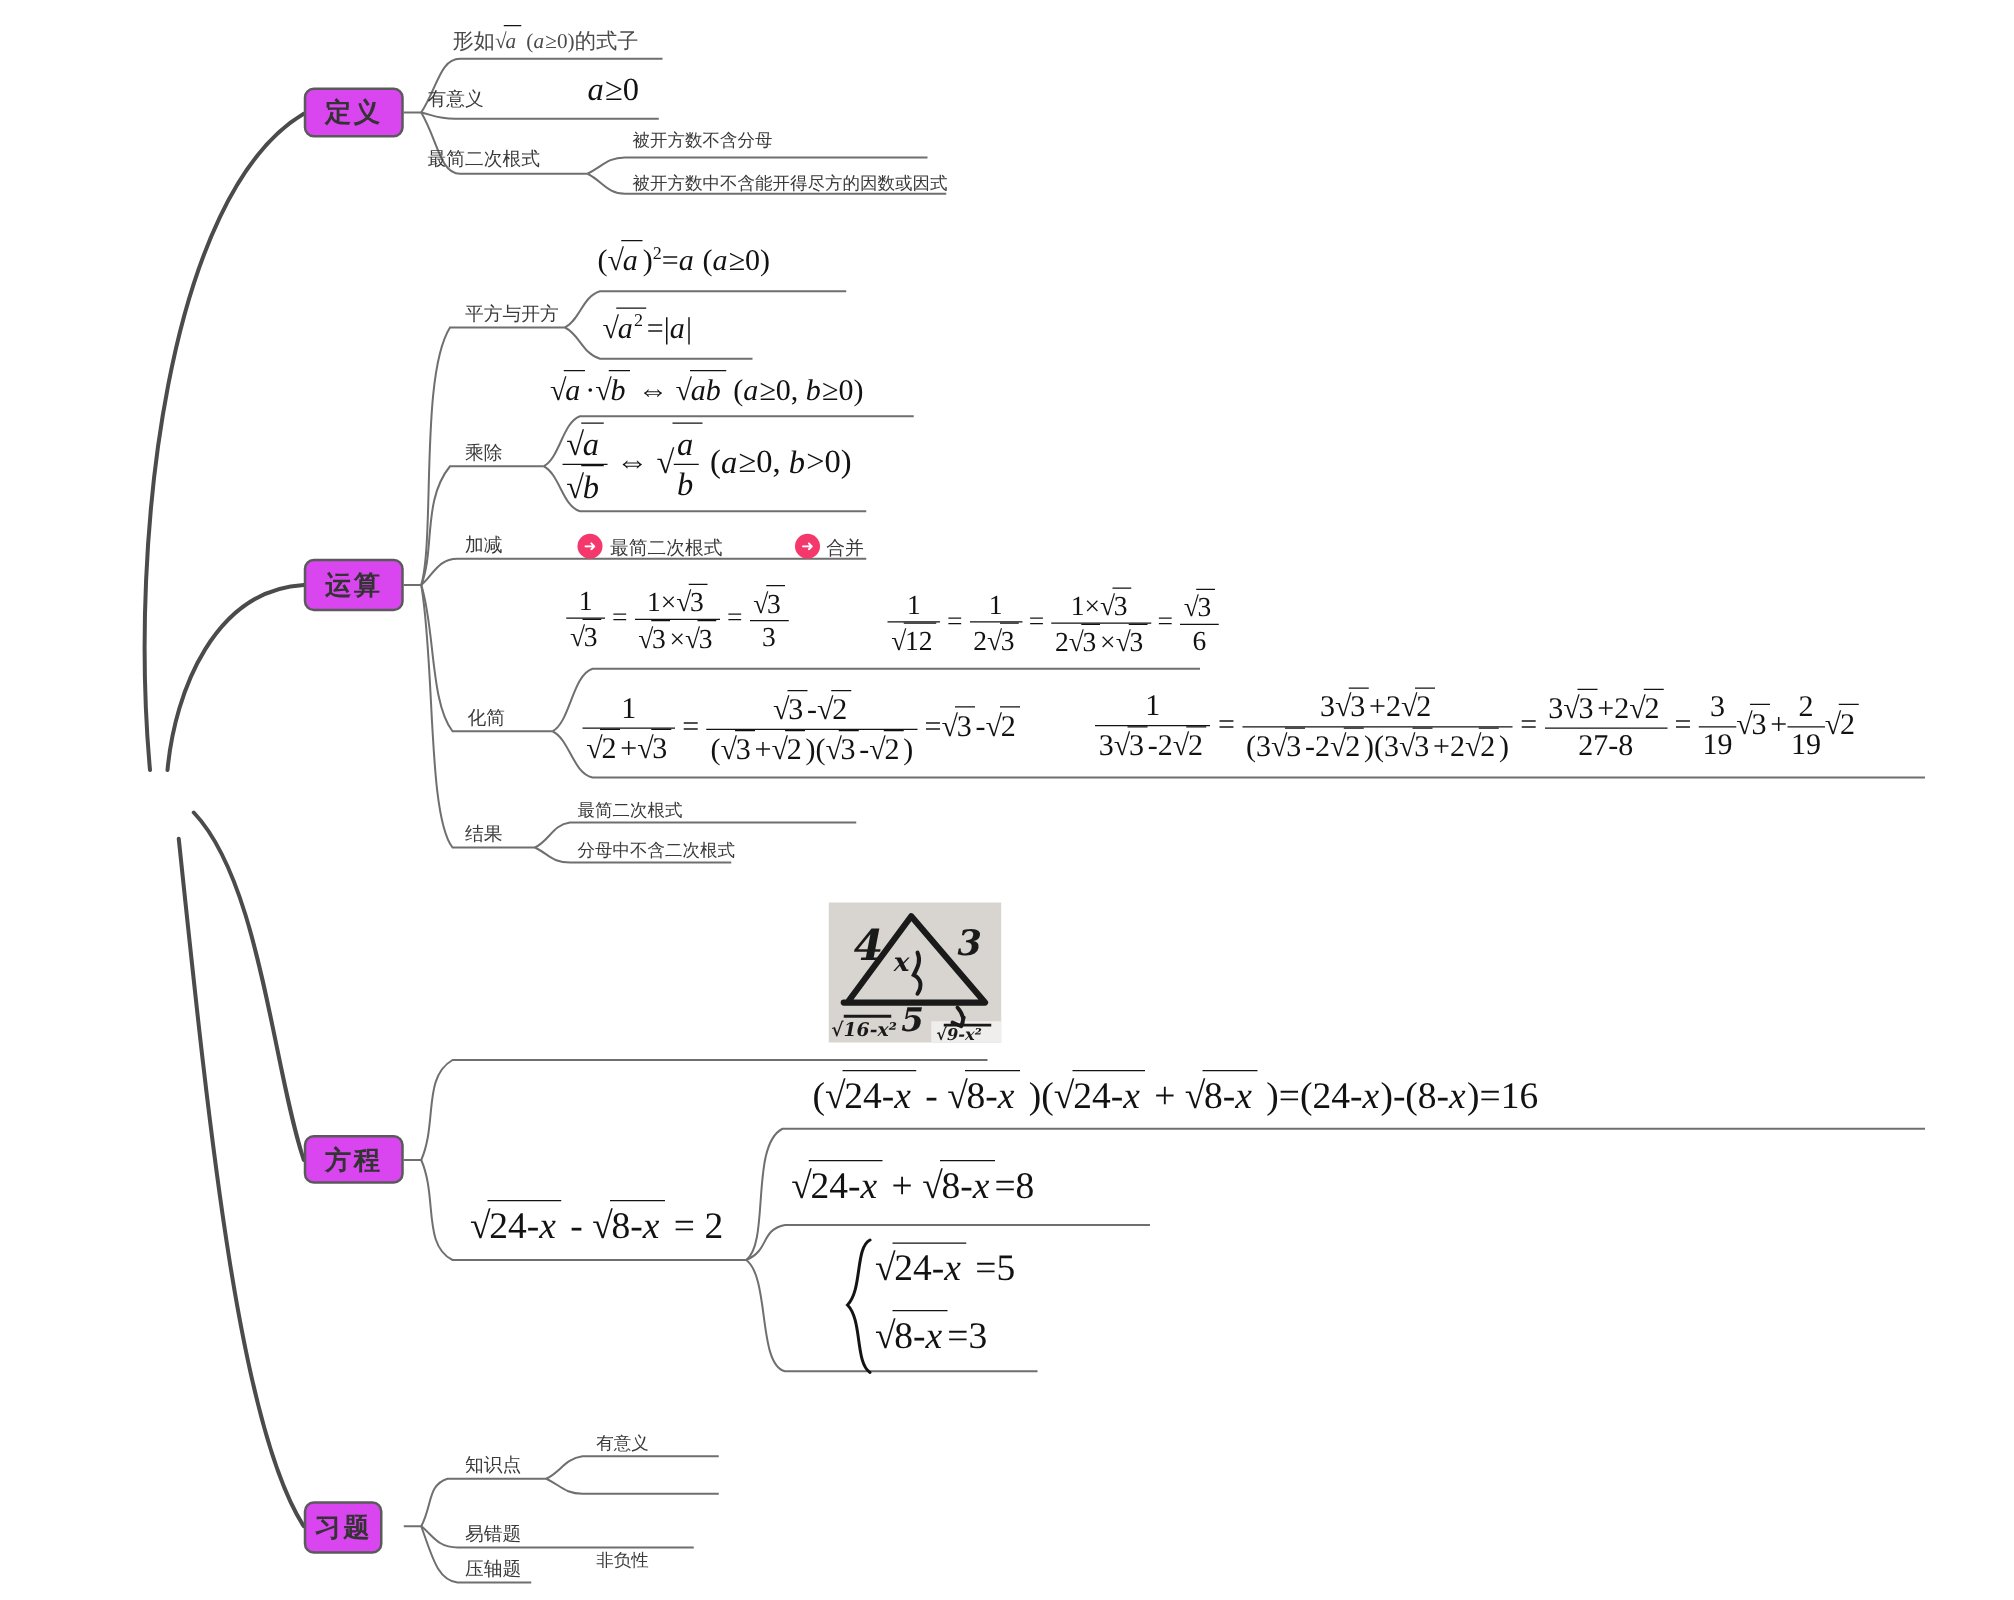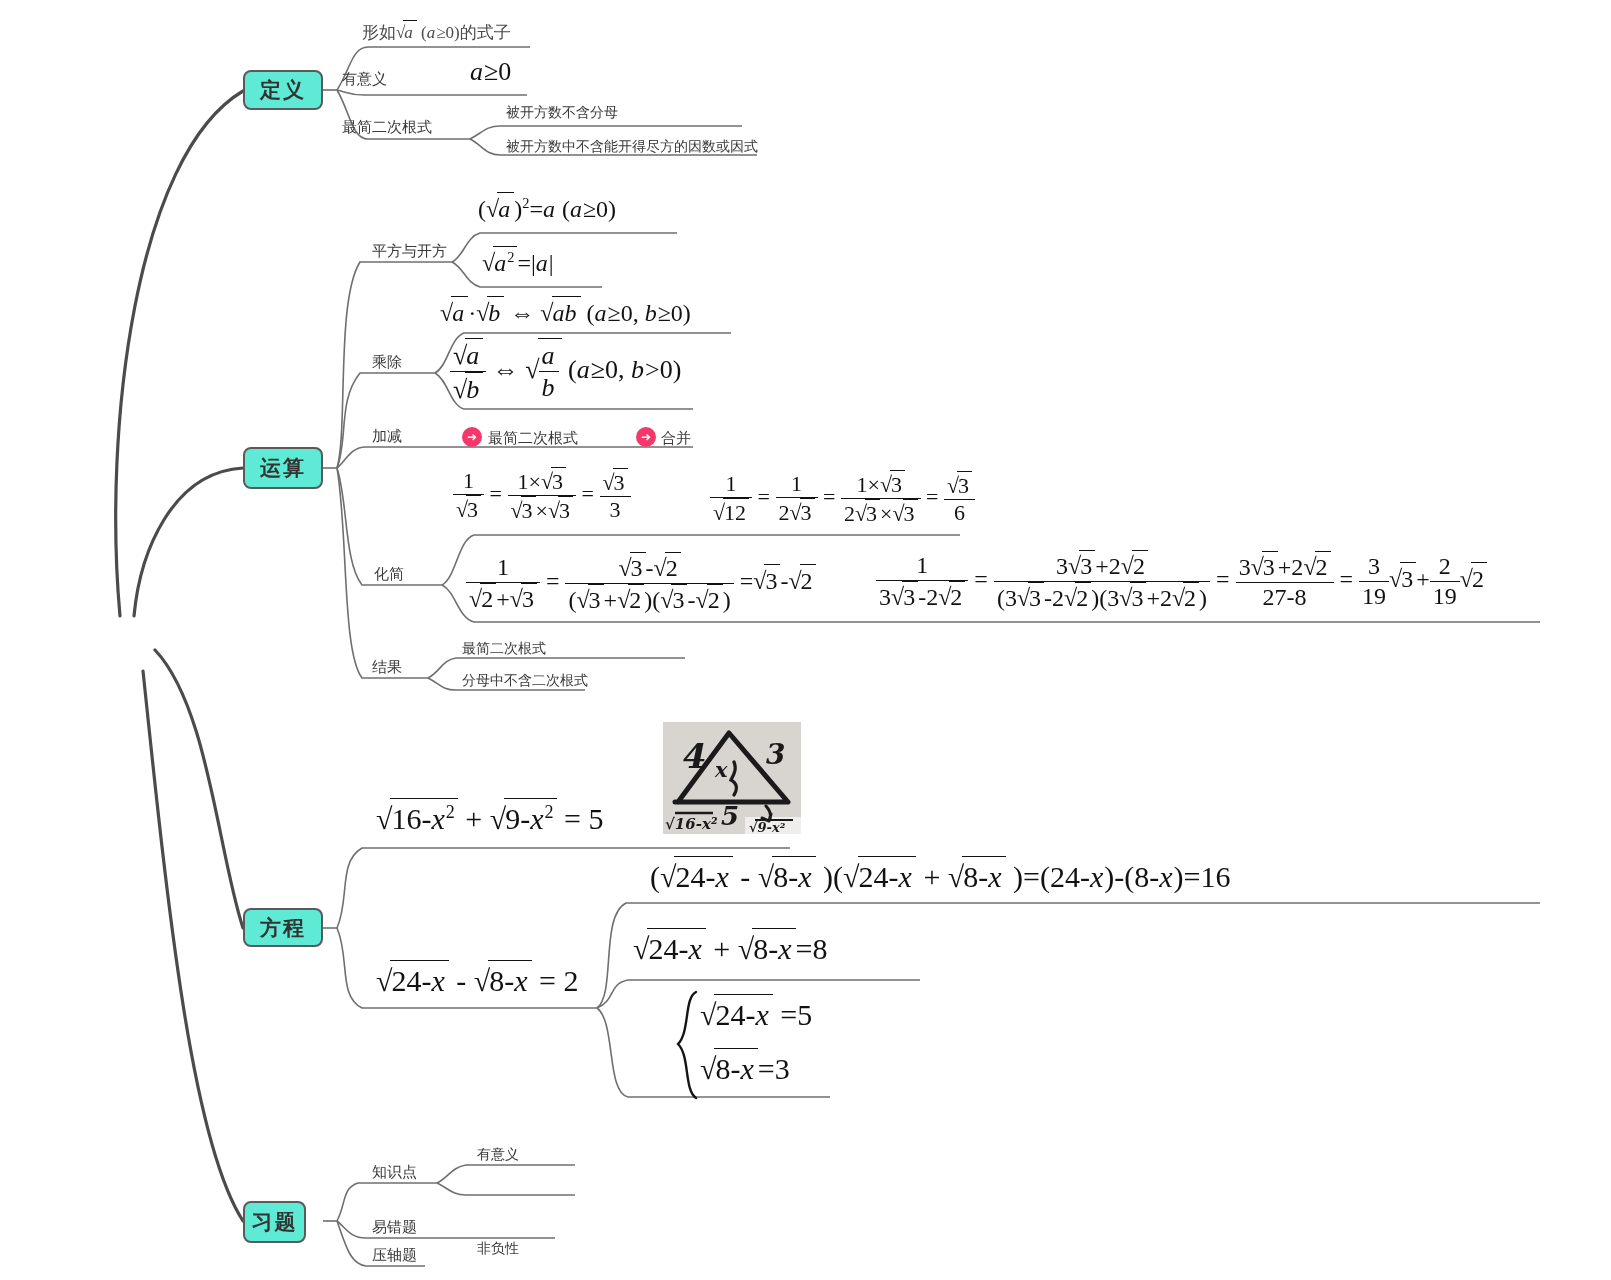--- a/index.html
+++ b/index.html
@@ -4,21 +4,21 @@
 <style>
   html,body{margin:0;padding:0}
   body{width:1611px;height:1280px;position:relative;background:#ffffff;
        font-family:"Liberation Sans","DejaVu Sans",sans-serif;overflow:hidden}
   #canvas{position:absolute;inset:0;width:1611px;height:1280px}
   svg.wires{position:absolute;left:0;top:0}
   .root{position:absolute;display:flex;align-items:center;justify-content:center;
         background:#2db84c;border-radius:29px;color:#fff;font-weight:700;
         font-size:27px;letter-spacing:1px}
   .bnode{position:absolute;display:flex;align-items:center;justify-content:center;
-         background:#5eead4;border:2px solid #5a5a5a;border-radius:8px;font-weight:700;
+         background:#d946ef;border:2px solid #5a5a5a;border-radius:8px;font-weight:700;
          font-size:21px;color:#333;letter-spacing:2px;box-sizing:border-box}
   .lab{position:absolute;font-size:15px;color:#3a3a3a;white-space:nowrap}
   .lab.sm{font-size:14px}
   .math{position:absolute;font-family:"Liberation Serif","DejaVu Serif",serif;
         color:#121212;white-space:nowrap;line-height:1.25}
   .f16{font-size:17px;color:#4a4a4a}
   .f22{font-size:22px}
   .f24{font-size:24px}
   .f26{font-size:26px}
   .f30{font-size:30px}
@@ -119,21 +119,20 @@
   <div class="lab" style="left:374px;top:565px">化简</div>
   <div class="math f22" style="left:453px;top:467px"><span class="frac"><span class="num">1</span><span class="den"><span class="sqrt"><span class="rsym">√</span><span class="rbod">3</span></span></span></span> = <span class="frac"><span class="num">1×<span class="sqrt"><span class="rsym">√</span><span class="rbod">3</span></span></span><span class="den"><span class="sqrt"><span class="rsym">√</span><span class="rbod">3</span></span>×<span class="sqrt"><span class="rsym">√</span><span class="rbod">3</span></span></span></span> = <span class="frac"><span class="num"><span class="sqrt"><span class="rsym">√</span><span class="rbod">3</span></span></span><span class="den">3</span></span></div>
   <div class="math f22" style="left:710px;top:470px"><span class="frac"><span class="num">1</span><span class="den"><span class="sqrt"><span class="rsym">√</span><span class="rbod">12</span></span></span></span> = <span class="frac"><span class="num">1</span><span class="den">2<span class="sqrt"><span class="rsym">√</span><span class="rbod">3</span></span></span></span> = <span class="frac"><span class="num">1×<span class="sqrt"><span class="rsym">√</span><span class="rbod">3</span></span></span><span class="den">2<span class="sqrt"><span class="rsym">√</span><span class="rbod">3</span></span>×<span class="sqrt"><span class="rsym">√</span><span class="rbod">3</span></span></span></span> = <span class="frac"><span class="num"><span class="sqrt"><span class="rsym">√</span><span class="rbod">3</span></span></span><span class="den">6</span></span></div>
   <div class="math f24" style="left:466px;top:552px"><span class="frac"><span class="num">1</span><span class="den"><span class="sqrt"><span class="rsym">√</span><span class="rbod">2</span></span>+<span class="sqrt"><span class="rsym">√</span><span class="rbod">3</span></span></span></span> = <span class="frac"><span class="num"><span class="sqrt"><span class="rsym">√</span><span class="rbod">3</span></span>-<span class="sqrt"><span class="rsym">√</span><span class="rbod">2</span></span></span><span class="den">(<span class="sqrt"><span class="rsym">√</span><span class="rbod">3</span></span>+<span class="sqrt"><span class="rsym">√</span><span class="rbod">2</span></span>)(<span class="sqrt"><span class="rsym">√</span><span class="rbod">3</span></span>-<span class="sqrt"><span class="rsym">√</span><span class="rbod">2</span></span>)</span></span> =<span class="sqrt"><span class="rsym">√</span><span class="rbod">3</span></span>-<span class="sqrt"><span class="rsym">√</span><span class="rbod">2</span></span></div>
   <div class="math f24" style="left:876px;top:550px"><span class="frac"><span class="num">1</span><span class="den">3<span class="sqrt"><span class="rsym">√</span><span class="rbod">3</span></span>-2<span class="sqrt"><span class="rsym">√</span><span class="rbod">2</span></span></span></span> = <span class="frac"><span class="num">3<span class="sqrt"><span class="rsym">√</span><span class="rbod">3</span></span>+2<span class="sqrt"><span class="rsym">√</span><span class="rbod">2</span></span></span><span class="den">(3<span class="sqrt"><span class="rsym">√</span><span class="rbod">3</span></span>-2<span class="sqrt"><span class="rsym">√</span><span class="rbod">2</span></span>)(3<span class="sqrt"><span class="rsym">√</span><span class="rbod">3</span></span>+2<span class="sqrt"><span class="rsym">√</span><span class="rbod">2</span></span>)</span></span> = <span class="frac"><span class="num">3<span class="sqrt"><span class="rsym">√</span><span class="rbod">3</span></span>+2<span class="sqrt"><span class="rsym">√</span><span class="rbod">2</span></span></span><span class="den">27-8</span></span> = <span class="frac"><span class="num">3</span><span class="den">19</span></span><span class="sqrt"><span class="rsym">√</span><span class="rbod">3</span></span>+<span class="frac"><span class="num">2</span><span class="den">19</span></span><span class="sqrt"><span class="rsym">√</span><span class="rbod">2</span></span></div>
 
   <div class="lab" style="left:372px;top:658px">结果</div>
   <div class="lab sm" style="left:462px;top:640px">最简二次根式</div>
   <div class="lab sm" style="left:462px;top:672px">分母中不含二次根式</div>
 
-  <div class="math f30" style="left:376px;top:798px"><span class="sqrt"><span class="rsym">√</span><span class="rbod">16-<i>x</i><sup>2</sup></span></span> + <span class="sqrt"><span class="rsym">√</span><span class="rbod">9-<i>x</i><sup>2</sup></span></span> = 5</div>
 
   <div class="sketch" style="left:663px;top:722px;width:138px;height:112px">
     <svg width="138" height="112" viewBox="0 0 138 112">
       <rect x="82" y="95" width="56" height="17" fill="#efeeec"></rect>
       <path d="M15,80 L66,11 L125,80 L12,80" stroke="#1a1a1a" stroke-width="5" fill="none" stroke-linecap="round" stroke-linejoin="round"></path>
       <path d="M71,40 c3,7 0,12 -3,18 c6,3 7,9 3,15" stroke="#1a1a1a" stroke-width="3.2" fill="none" stroke-linecap="round"></path>
       <path d="M103,84 q7,8 3,15 M106,99 l-7,-3 M106,99 l2,-7" stroke="#1a1a1a" stroke-width="3" fill="none" stroke-linecap="round"></path>
       <text class="hand" x="20" y="46" font-size="34" font-style="italic">4</text>
       <text class="hand" x="103" y="42" font-size="28" font-style="italic">3</text>
       <text class="hand" x="52" y="55" font-size="21" font-style="italic">x</text>

